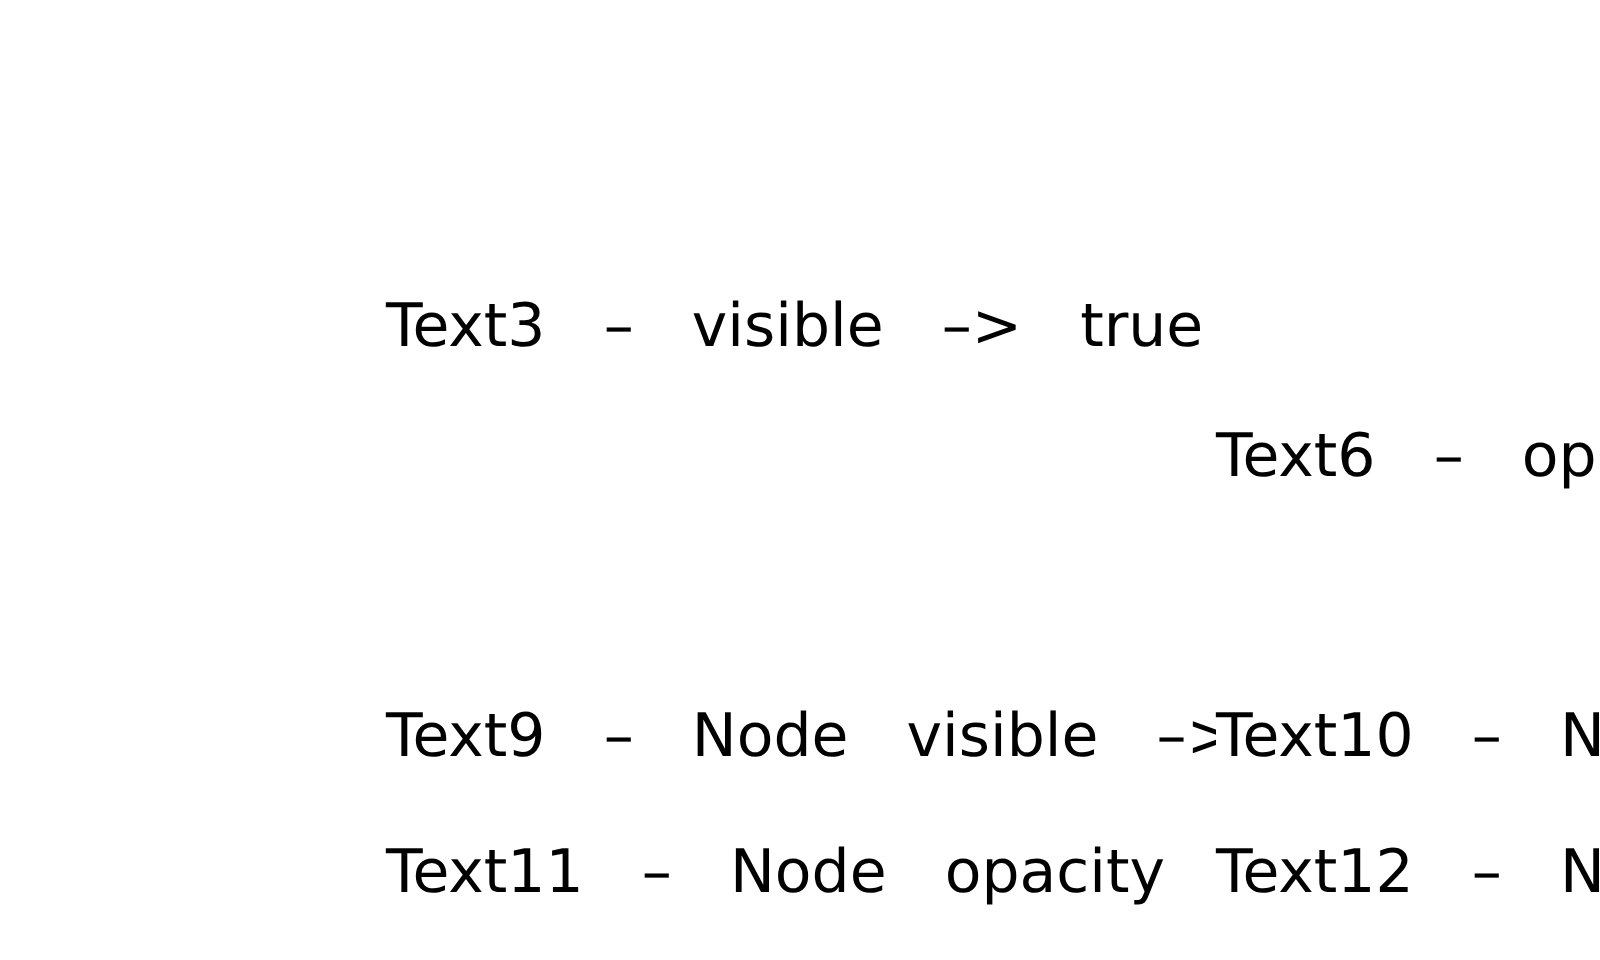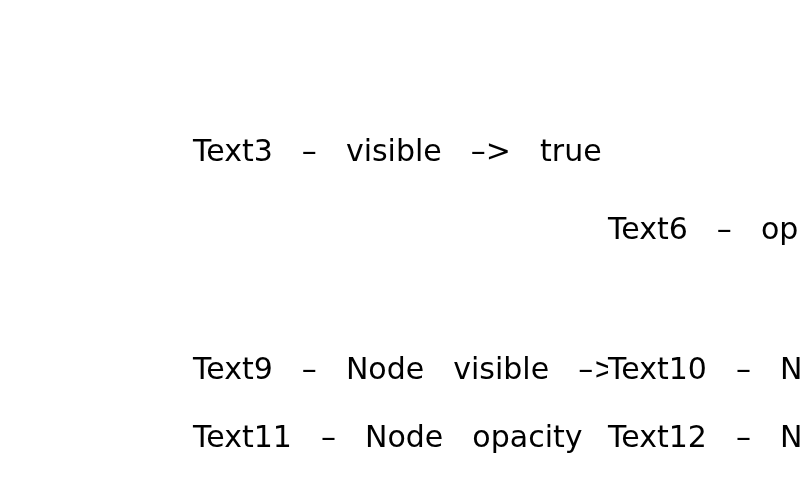--- a/index.html
+++ b/index.html
@@ -32,21 +32,21 @@
     letter-spacing: 0px;
     word-spacing: 5px;
     background: #ffffff;
     padding: 4px 0 6px 0;
   }
   
   .col-left { left: 193px; }
   
   .col-right { left: 608px; }
 
-  .row-1 { top: 132px; }
+  .row-1 { top: 145px; }
   .row-2 { top: 210px; }
   .row-3 { top: 350px; }
   .row-4 { top: 418px; }
 
   .under { z-index: 1; }
   .over  { z-index: 2; }
 </style>
 </head>
 <body>
 

